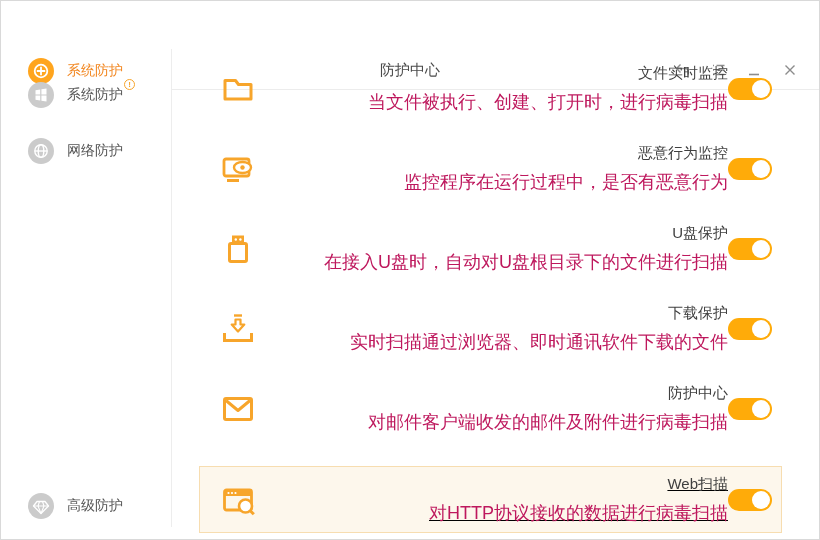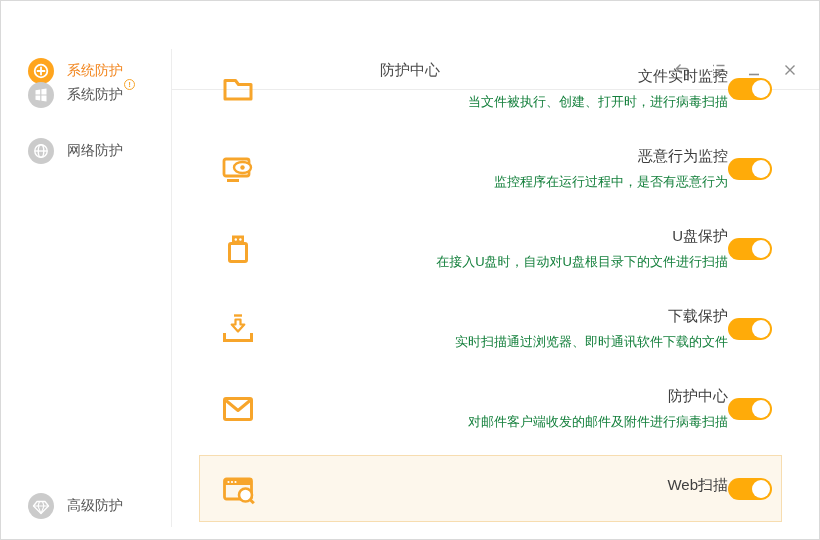--- a/index.html
+++ b/index.html
@@ -21,25 +21,25 @@
   .vdivider { position:absolute; top:48px; left:170px; width:1px; height:478px; background:#ededed; }
   .side-item { position:absolute; left:27px; display:flex; align-items:center; height:26px; cursor:pointer; }
   .side-item .circle { width:26px; height:26px; flex:0 0 26px; }
   .side-label { margin-left:13px; font-size:14px; color:#555; position:relative; }
   .side-item.active .side-label { color:#f2861f; }
   .sup-badge { position:absolute; top:-7px; right:-12px; width:11px; height:11px; border:1px solid #f7a52b; border-radius:50%; color:#f7a52b; font-size:8px; line-height:9px; text-align:center; font-weight:bold; }
 
   
   .content { position:absolute; left:198px; top:48px; width:583px;text-align:right; }
   .row { height:80px; display:flex; align-items:center; padding:0 9px 0 20px; border:1px solid transparent; cursor:pointer; }
-  .row.highlighted { height:67px; margin-top:6px; background:#fdf7ec; border:1px solid #f7ddb0; }
+  .row.highlighted { height:67px; margin-top:17px; background:#fdf7ec; border:1px solid #f7ddb0;text-decoration:underline; }
   .row-icon { width:36px; height:36px; flex:0 0 36px; }
   .row-text { margin-left:29px; flex:1; }
   .row-title { font-size:15px; color:#3f3f3f; margin-bottom:7px; }
-  .row-desc { font-size:13px; color:#15803d; }
+  .row-desc { font-size:18px; color:#be185d; }
 
   
   .toggle { position:relative; width:44px; height:22px; border-radius:11px; background:#d6d6d6; flex:0 0 44px; cursor:pointer; }
   .toggle .knob { position:absolute; top:2px; left:2px; width:18px; height:18px; border-radius:50%; background:#fff; }
   .toggle.on { background:#ffab09; }
   .toggle.on .knob { left:auto; right:2px; }
 
   svg { display:block; }
 </style>
 </head>
@@ -228,20 +228,21 @@
           <rect x="4.5" y="11" width="27" height="3" fill="#f7a52b"></rect>
           <circle cx="8.5" cy="11" r="1.1" fill="#fff"></circle>
           <circle cx="12" cy="11" r="1.1" fill="#fff"></circle>
           <circle cx="15.5" cy="11" r="1.1" fill="#fff"></circle>
           <circle cx="25.5" cy="24" r="6.5" fill="#fff" stroke="#f7a52b" stroke-width="2.6"></circle>
           <path d="M30 28.5 L33.8 32.3" stroke="#f7a52b" stroke-width="3"></path>
         </svg>
       </span>
       <span class="row-text">
         <div class="row-title">Web扫描</div>
+        <div class="row-desc">对HTTP协议接收的数据进行病毒扫描</div>
       </span>
       <span class="toggle on">
           <span class="knob"></span>
         </span>
     </div>
 
   </div>
 </div>
 
 </body></html>

